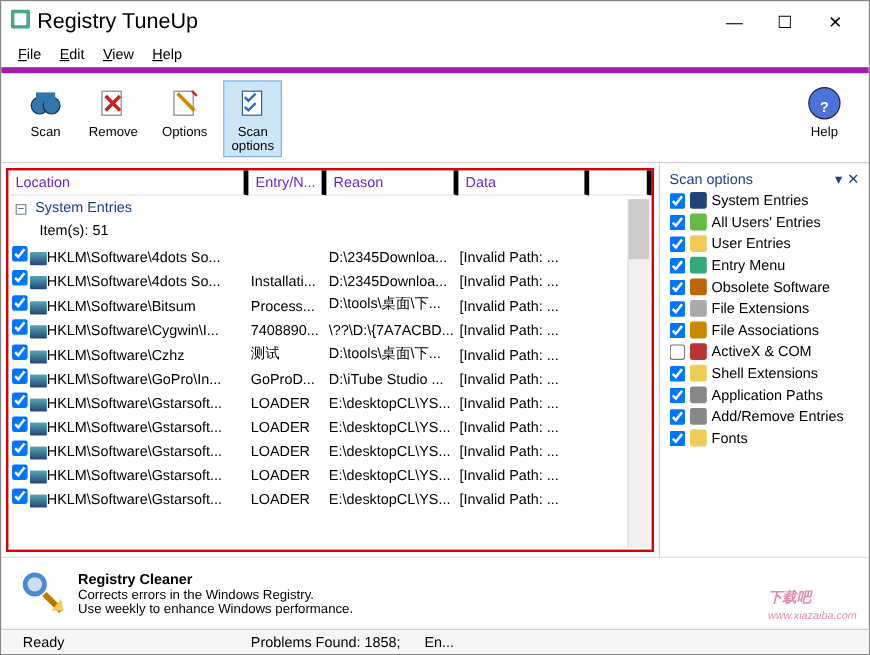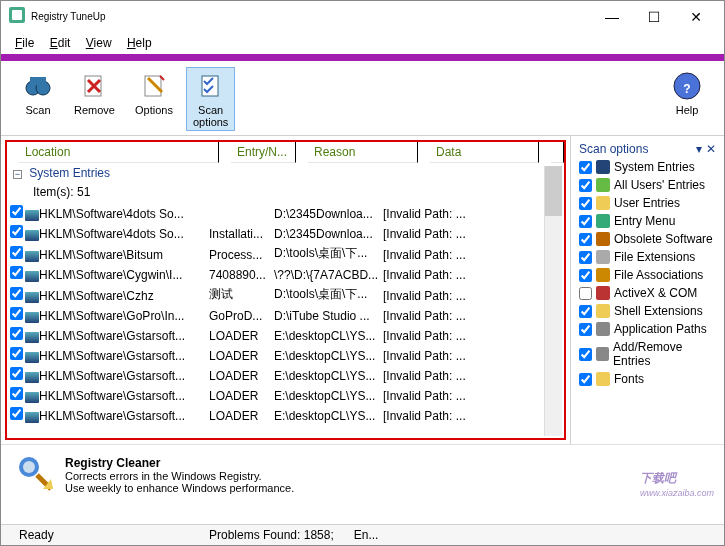--- a/index.html
+++ b/index.html
@@ -1,34 +1,34 @@
 <!DOCTYPE html>
 <html><head>
 <meta charset="utf-8">
 <style>
 * { margin: 0; padding: 0; box-sizing: border-box; font-family: "Segoe UI", Tahoma, sans-serif; font-size: 12px; }
 body { background: #fff; width: 725px; height: 546px; overflow: hidden; border: 1px solid #888; display: flex; flex-direction: column; }
 .titlebar { display: flex; align-items: center; padding: 6px 8px; }
 .titlebar-icon { margin-right: 6px; }
-.titlebar-text { flex: 1; font-size: 10px; }
+.titlebar-text { flex: 1; font-size: 18px; }
 .win-controls { display: flex; gap: 18px; padding-right: 8px; }
 .win-btn { width: 24px; text-align: center; font-size: 14px; font-family: Arial; }
-.menubar { padding: 4px 14px; border-bottom: 7px solid #a21caf; }
+.menubar { padding: 4px 14px; border-bottom: 5px solid #a21caf; }
 .menu-item { margin-right: 12px; display: inline-block; }
 .menu-item u { text-decoration: underline; }
 .toolbar { padding: 6px 14px 4px; border-bottom: 1px solid #d0d0d0; display: flex; gap: 6px; }
 .tool-btn { display: flex; flex-direction: column; align-items: center; padding: 2px 6px; border: 1px solid transparent; min-width: 42px; }
 .tool-btn.active { border: 1px solid #7eb4ea; background: #cde6f7; }
 .tool-icon { width: 32px; height: 32px; display: flex; align-items: center; justify-content: center; }
 .tool-label { font-size: 11px; margin-top: 2px; text-align: center; }
 .help-spacer { flex: 1; }
 .main-area { display: flex; flex: 1; min-height: 0; }
 .results { flex: 1; border: 2px solid #d80000; margin: 4px; position: relative; display: flex; flex-direction: column; }
 .col-headers { display: flex; }
-.col-h { border-right: 1px solid #000000; border-bottom: 1px solid #e5e5e5; padding: 3px 6px; color: #4d7c0f; font-size: 12px; margin-left: 12px; }
+.col-h { border-right: 4px solid #000000; border-bottom: 1px solid #e5e5e5; padding: 3px 6px; color: #6d28d9; font-size: 12px; }
 .col-loc { width: 200px; }
 .col-entry { width: 65px; }
 .col-data { width: 109px; }
 .col-reason { width: 110px; }
 .col-x { flex: 1; }
 .rows { flex: 1; overflow: hidden; position: relative; }
 .scrollbar { position: absolute; right: 2px; top: 24px; bottom: 2px; width: 18px; background: #f0f0f0; border-left: 1px solid #ddd; }
 .scroll-thumb { background: #ccc; height: 50px; width: 100%; }
 .tree-header { padding: 3px 6px; color: #1a3e8c; }
 .tree-minus { display: inline-block; width: 9px; height: 9px; border: 1px solid #888; text-align: center; line-height: 7px; font-size: 9px; margin-right: 4px; }
@@ -40,22 +40,22 @@
 .row .c-data { width: 109px; overflow: hidden; text-overflow: ellipsis; }
 .row .c-reason { width: 110px; overflow: hidden; }
 .sidepanel { width: 175px; border-left: 1px solid #d0d0d0; padding: 4px; }
 .side-header { display: flex; align-items: center; color: #1a3e8c; padding: 2px 4px; }
 .side-header-text { flex: 1; }
 .side-pin { margin-right: 4px; }
 .side-item { display: flex; align-items: center; padding: 2px 4px; gap: 4px; }
 .footer-info { display: flex; align-items: center; padding: 8px 14px; gap: 10px; border-top: 1px solid #e0e0e0; position: relative; }
 .footer-text h4 { font-size: 12px; font-weight: bold; }
 .footer-text p { font-size: 11px; }
-.watermark { position: absolute; right: 10px; bottom: 6px; font-size: 22px; font-weight: bold; color: #4c1d95; opacity: 0.5; font-style: italic; }
-.statusbar { display: flex; padding: 3px 8px; border-top: 1px solid #d0d0d0; background: #f6f6f6; font-size: 11px; margin-top: 20px; }
+.watermark { position: absolute; right: 10px; bottom: 6px; font-size: 22px; font-weight: bold; color: #be185d; opacity: 0.5; font-style: italic; }
+.statusbar { display: flex; padding: 3px 8px; border-top: 1px solid #d0d0d0; background: #f6f6f6; font-size: 11px; }
 .status-cell { padding: 0 10px; }
 .status-cell:first-child { flex: 0 0 190px; }
 input[type=checkbox] { width: 13px; height: 13px; }
 .monitor-icon { display: inline-block; width: 14px; height: 11px; background: linear-gradient(#5ab, #247); border-radius: 1px; vertical-align: middle; }
 .small-icon { display: inline-block; width: 14px; height: 14px; vertical-align: middle; }
 </style>
 </head>
 <body>
 
 <div class="titlebar">

